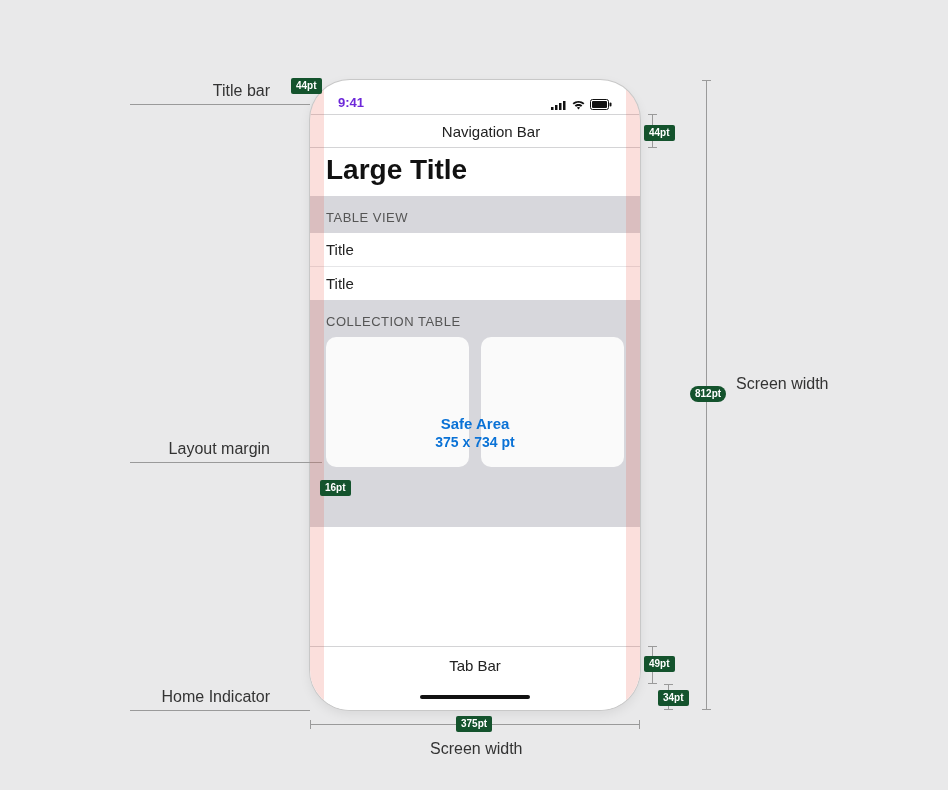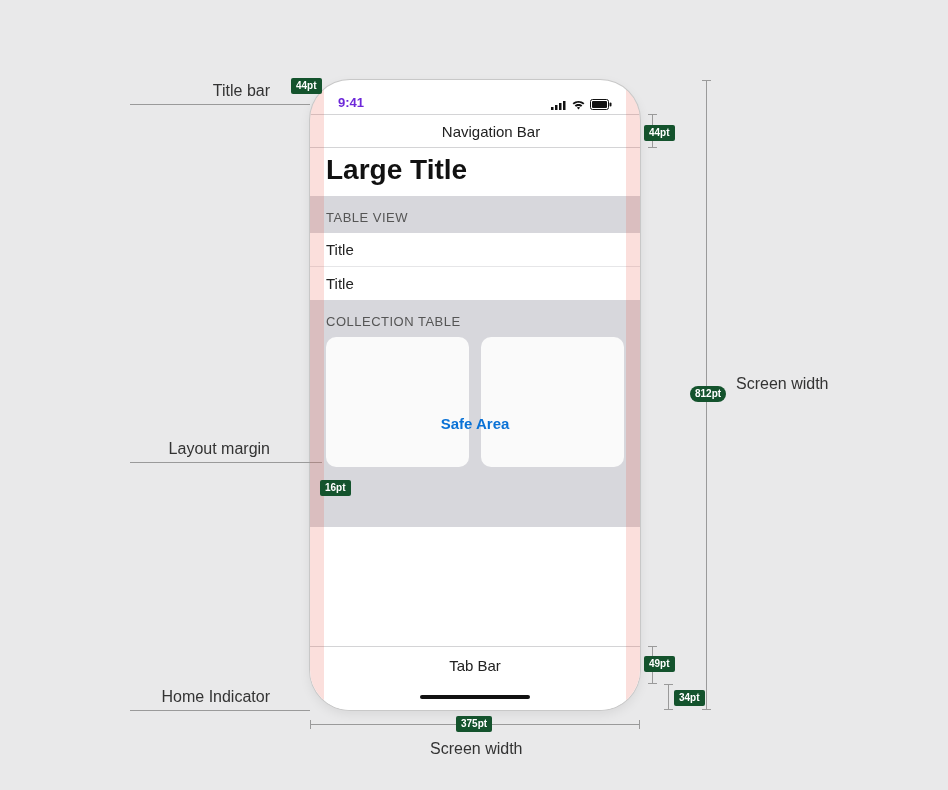--- a/index.html
+++ b/index.html
@@ -262,20 +262,21 @@
 
     <div class="section-header">COLLECTION TABLE</div>
     <div class="collection">
       <div class="card"></div>
       <div class="card"></div>
     </div>
   </div>
 
   <div class="safe-area">
     <div class="sa-title">Safe Area</div>
+    <div class="sa-sub">375 x 734 pt</div>
   </div>
 
   <div class="tab-bar">
     <span>Tab Bar</span>
   </div>
 
   <div class="home-indicator">
     <div class="home-pill"></div>
   </div>
 </div>
@@ -295,17 +296,17 @@
 
 <div class="dim-v" style="left:652px; top:114px; height:34px;"></div>
 
 <div class="dim-v" style="left:706px; top:80px; height:630px;"></div>
 <div class="badge" style="left:690px; top:386px;border-radius:8px;">812pt</div>
 <div class="ann" style="left:736px; top:375px; width:100px;">Screen width</div>
 
 <div class="dim-v" style="left:652px; top:646px; height:38px;"></div>
 <div class="badge" style="left:644px; top:656px;">49pt</div>
 <div class="dim-v" style="left:668px; top:684px; height:26px;"></div>
-<div class="badge" style="left:658px; top:690px;margin-left:16px;">34pt</div>
+<div class="badge" style="left:658px; top:690px;">34pt</div>
 
 <div class="dim-h" style="left:310px; top:724px; width:330px;"></div>
 <div class="badge" style="left:456px; top:716px;">375pt</div>
 <div class="ann" style="left:430px; top:740px;">Screen width</div>
 
 </body></html>

